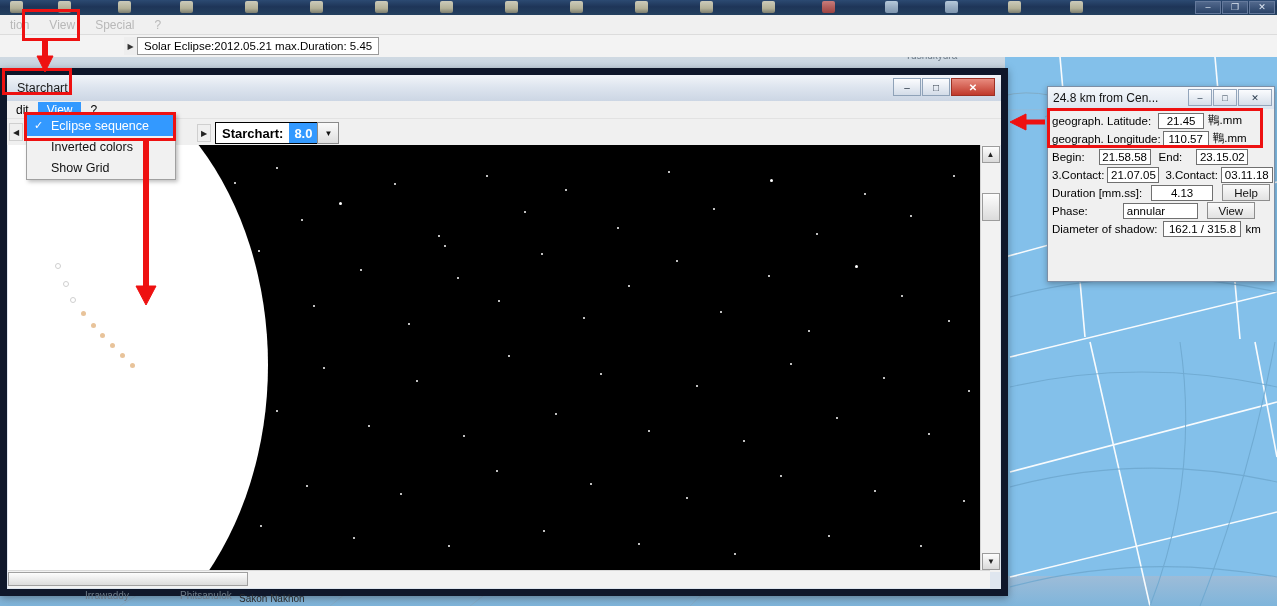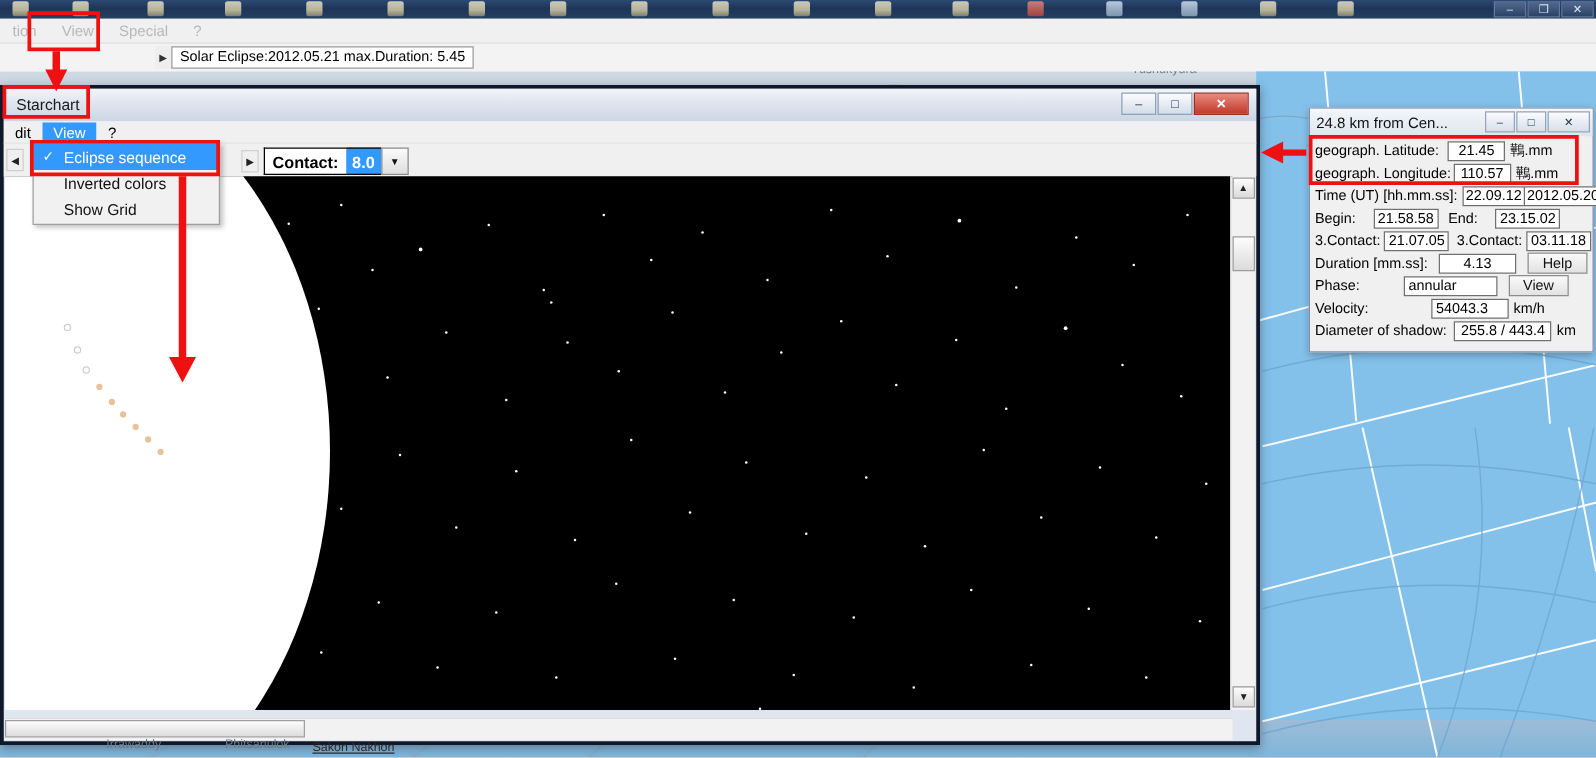--- a/index.html
+++ b/index.html
@@ -90,21 +90,21 @@
   .map-label {
     position: absolute; font-size: 10px; color: #2b2b2b;
     white-space: nowrap; font-family: "Liberation Sans", sans-serif;
   }
   .map-label.faded { color: #6d7a86; }
 
   
   .starchart-win {
     position: absolute; left: 0px; top: 68px; width: 1008px; height: 528px;
     background: #dfe6ef;
-    border: 3px solid #0f172a;
+    border: 7px solid #0f172a;
     box-shadow: 0 2px 8px rgba(0,0,0,.35);
   }
   .sc-titlebar {
     position: relative; height: 26px;
     background: linear-gradient(180deg,#f2f5f9 0%,#dee5ef 45%,#ccd6e4 100%);
     display: flex; align-items: center;
   }
   .sc-title {
     font-size: 12.5px; color: #1a1a1a; padding-left: 10px;
   }
@@ -360,21 +360,21 @@
         <path d="M120 24 Q180 6 230 20"></path>
         <path d="M620 22 Q700 4 780 16"></path>
       </g>
     </svg>
 
     <div class="map-label faded" style="left:905px; top:-7px;">Yushukyura</div>
   </div>
 
   <div class="map-label faded" style="position:absolute; left:85px; top:590px; z-index:5;">Irrawaddy</div>
   <div class="map-label faded" style="position:absolute; left:180px; top:590px; z-index:5;">Phitsanulok</div>
-  <div class="map-label" style="position:absolute; left:250px; top:593px; z-index:5;text-decoration:underline;">Sakon Nakhon</div>
+  <div class="map-label" style="position:absolute; left:239px; top:593px; z-index:5;">Sakon Nakhon</div>
 
   <div class="starchart-win">
     <div class="sc-titlebar">
       <div class="sc-title">Starchart</div>
       <div class="sc-winbtns">
         <div class="sc-winbtn">–</div>
         <div class="sc-winbtn">□</div>
         <div class="sc-winbtn close">✕</div>
       </div>
     </div>
@@ -382,21 +382,21 @@
     <div class="sc-menubar">
       <div class="mi">dit</div>
       <div class="mi active">View</div>
       <div class="mi">?</div>
     </div>
 
     <div class="sc-toolbar">
       <div class="tb-arrow-left">◀</div>
       <div class="interval-group">
         <div class="tb-arrow-right" style="margin-right:4px">▶</div>
-        <div class="interval-label">Contact:</div>
+        <div class="interval-label">Starchart:</div>
         <div class="interval-value">8.0</div>
         <div class="interval-drop">▼</div>
       </div>
     </div>
 
     <div class="starfield">
       <div class="limb"></div>
 
       <div class="seq-ring" style="left:47px; top:118px; width:6px; height:6px;"></div>
       <div class="seq-ring" style="left:55px; top:136px; width:6px; height:6px;"></div>
@@ -532,25 +532,20 @@
         <span class="ep-lab">geograph. Latitude:</span>
         <span class="ep-fld" style="width:46px; margin-left:7px;text-align:center;">21.45</span>
         <span class="ep-unit">鷨.mm</span>
       </div>
       <div class="ep-row">
         <span class="ep-lab">geograph. Longitude:</span>
         <span class="ep-fld" style="width:46px; margin-left:2px;">110.57</span>
         <span class="ep-unit">鷨.mm</span>
       </div>
       <div class="ep-row">
-        <span class="ep-lab">Time (UT) [hh.mm.ss]:</span>
-        <span class="ep-fld" style="width:50px; margin-left:4px;">22.09.12</span>
-        <span class="ep-fld" style="width:62px; border-left:none;">2012.05.20</span>
-      </div>
-      <div class="ep-row">
         <span class="ep-lab">Begin:</span>
         <span class="ep-fld" style="width:52px; margin-left:14px;">21.58.58</span>
         <span class="ep-lab" style="margin-left:8px;">End:</span>
         <span class="ep-fld" style="width:52px; margin-left:14px;">23.15.02</span>
       </div>
       <div class="ep-row">
         <span class="ep-lab">3.Contact:</span>
         <span class="ep-fld" style="width:52px; margin-left:3px;">21.07.05</span>
         <span class="ep-lab" style="margin-left:6px;">3.Contact:</span>
         <span class="ep-fld" style="width:52px; margin-left:3px;">03.11.18</span>
@@ -559,27 +554,22 @@
         <span class="ep-lab">Duration [mm.ss]:</span>
         <span class="ep-fld" style="width:62px; margin-left:9px;">4.13</span>
         <span class="ep-btn2" style="margin-left:9px; width:48px;">Help</span>
       </div>
       <div class="ep-row">
         <span class="ep-lab">Phase:</span>
         <span class="ep-fld" style="width:75px; margin-left:35px; justify-content:flex-start;">annular</span>
         <span class="ep-btn2" style="margin-left:9px; width:48px;">View</span>
       </div>
       <div class="ep-row">
-        <span class="ep-lab">Velocity:</span>
-        <span class="ep-fld" style="width:62px; margin-left:50px; justify-content:flex-start;">54043.3</span>
-        <span class="ep-unit">km/h</span>
-      </div>
-      <div class="ep-row">
         <span class="ep-lab">Diameter of shadow:</span>
-        <span class="ep-fld" style="width:78px; margin-left:6px;">255.8 / 443.4</span>
+        <span class="ep-fld" style="width:78px; margin-left:6px;">162.1 / 315.8</span>
         <span class="ep-unit">km</span>
       </div>
     </div>
   </div>
 
   <div class="ann-box" style="left:22px; top:9px; width:58px; height:32px;"></div>
   <div class="ann-box" style="left:2px; top:68px; width:70px; height:27px;"></div>
   <div class="ann-box" style="left:24px; top:112px; width:152px; height:29px;"></div>
   <div class="ann-box" style="left:1047px; top:108px; width:216px; height:40px;"></div>
 

